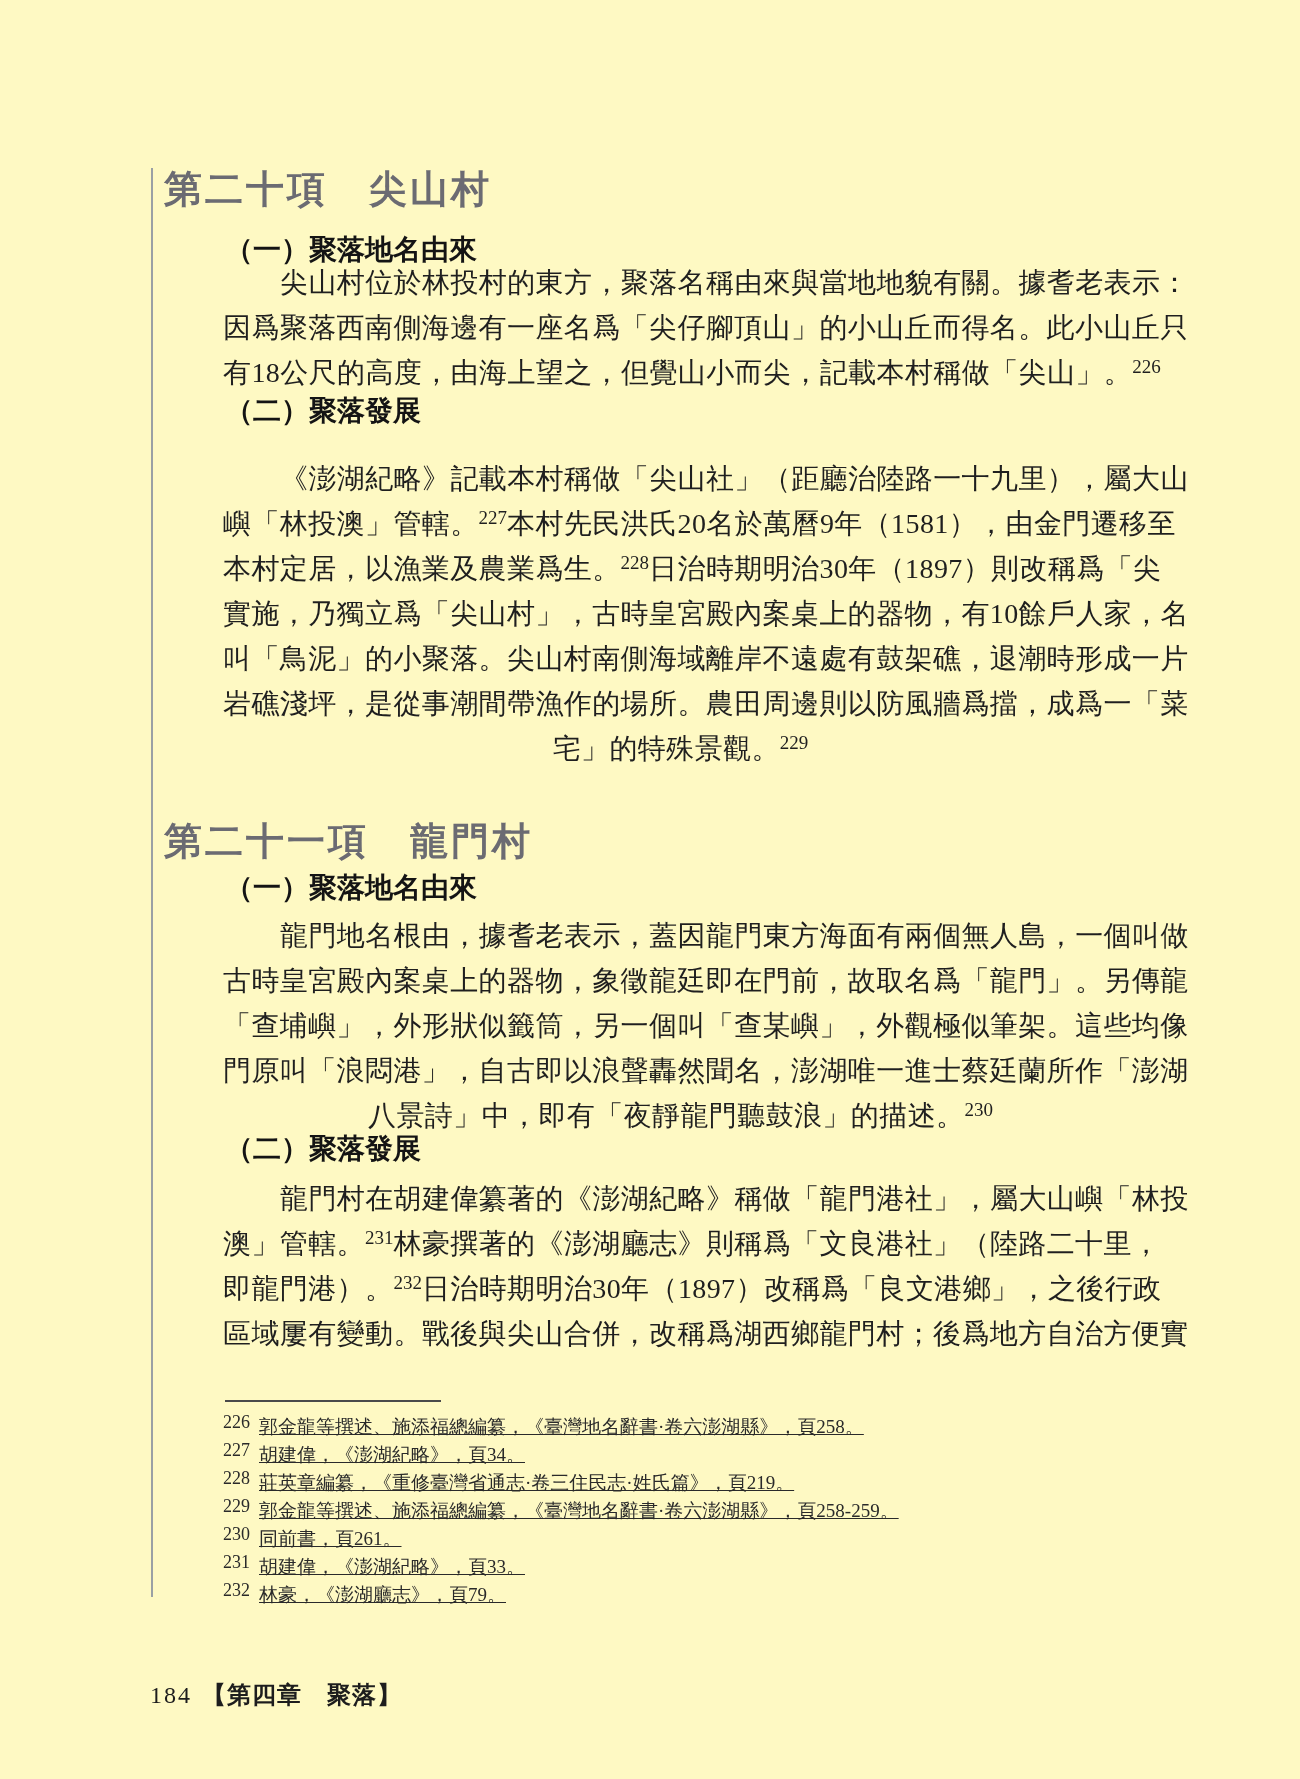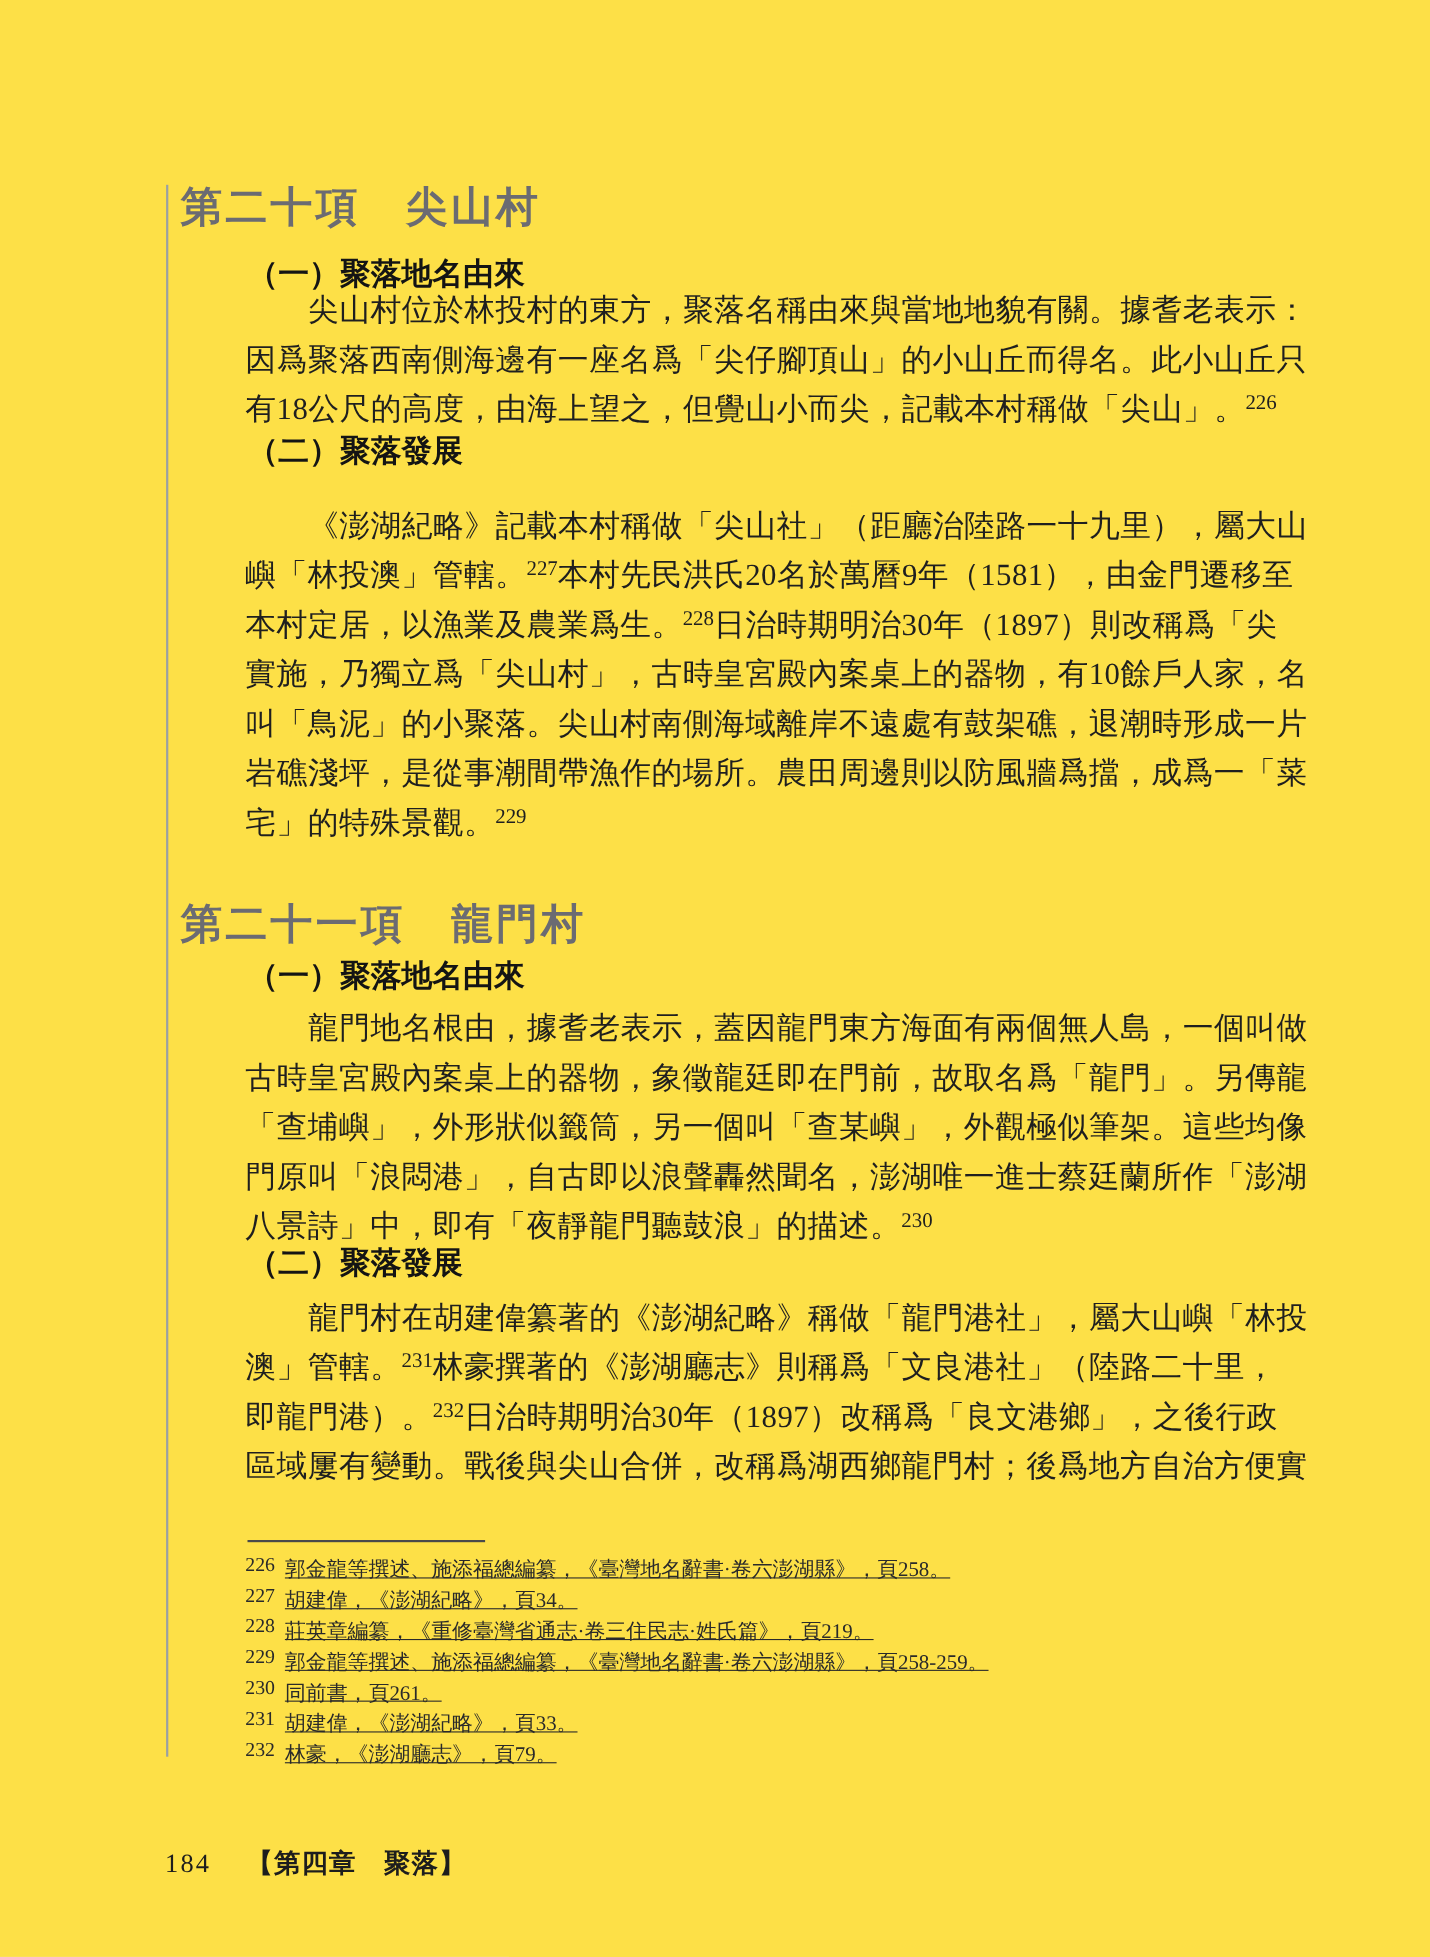--- a/index.html
+++ b/index.html
@@ -1,19 +1,19 @@
 <!DOCTYPE html>
 <html lang="zh-Hant"><head>
 <meta charset="utf-8">
 <style>
   html,body{margin:0;padding:0;background:#e8e8e8;}
   .page{
     position:relative;
     width:1300px;height:1779px;
-    background:#fde047;
+    background:#fef9c3;
     margin:0 auto;
     overflow:hidden;
     font-family:"Liberation Serif","DejaVu Serif",serif;
     color:#212121;
   }
   .vrule{
     position:absolute;left:151px;top:168px;
     width:2px;height:1429px;
     background:#9aa0a4;
   }
@@ -32,21 +32,21 @@
     font-size:28px;line-height:36px;
     font-weight:bold;color:#141414;
     white-space:nowrap;
   }
   .para{
     position:absolute;left:223px;width:915px;
   }
   .line{
     height:45px;line-height:45px;
     font-size:28px;letter-spacing:0.4px;
-    white-space:nowrap;color:#1f1f1f;
+    white-space:nowrap;color:#1f1f1f;text-align:center;
   }
   .line.indent{text-indent:57px;}
   .fnref{
     font-size:19px;line-height:0;
     vertical-align:9px;
     letter-spacing:0;
     font-family:"Liberation Serif","DejaVu Serif",serif;
   }
   .fnrule{
     position:absolute;left:225px;top:1400px;
@@ -63,21 +63,21 @@
     display:inline-block;
     font-size:18px;
     vertical-align:5px;
     margin-right:9px;
   }
   .footer{
     position:absolute;left:150px;top:1680px;
     font-size:24px;line-height:30px;
     white-space:nowrap;color:#1d1d1d;
   }
-  .footer .pagenum{letter-spacing:2px;margin-right:32px;}
+  .footer .pagenum{letter-spacing:2px;margin-right:10px;}
   .footer .chapter{font-weight:bold;letter-spacing:1px;font-family:Liberation Serif, serif;}
 </style>
 </head>
 <body>
 
 <div class="page">
 
   <div class="vrule"></div>
 
   <h1 class="h1" style="top:166px">第二十項　尖山村</h1>

